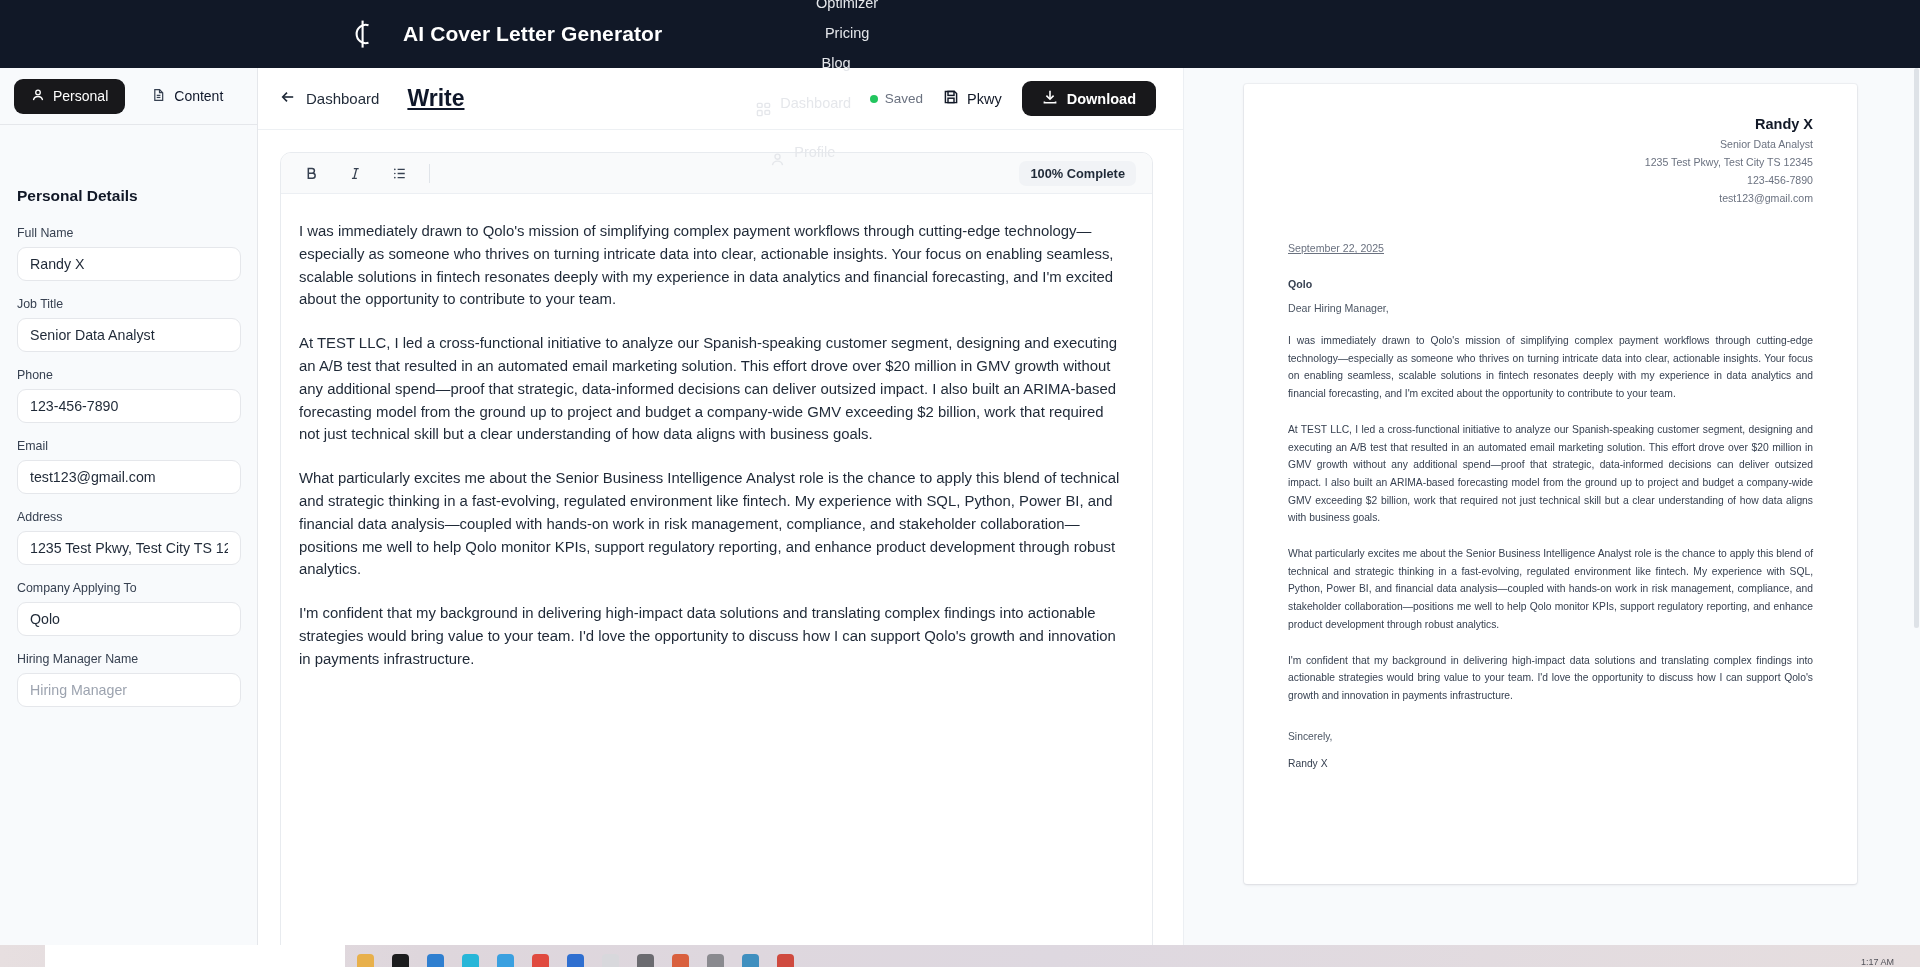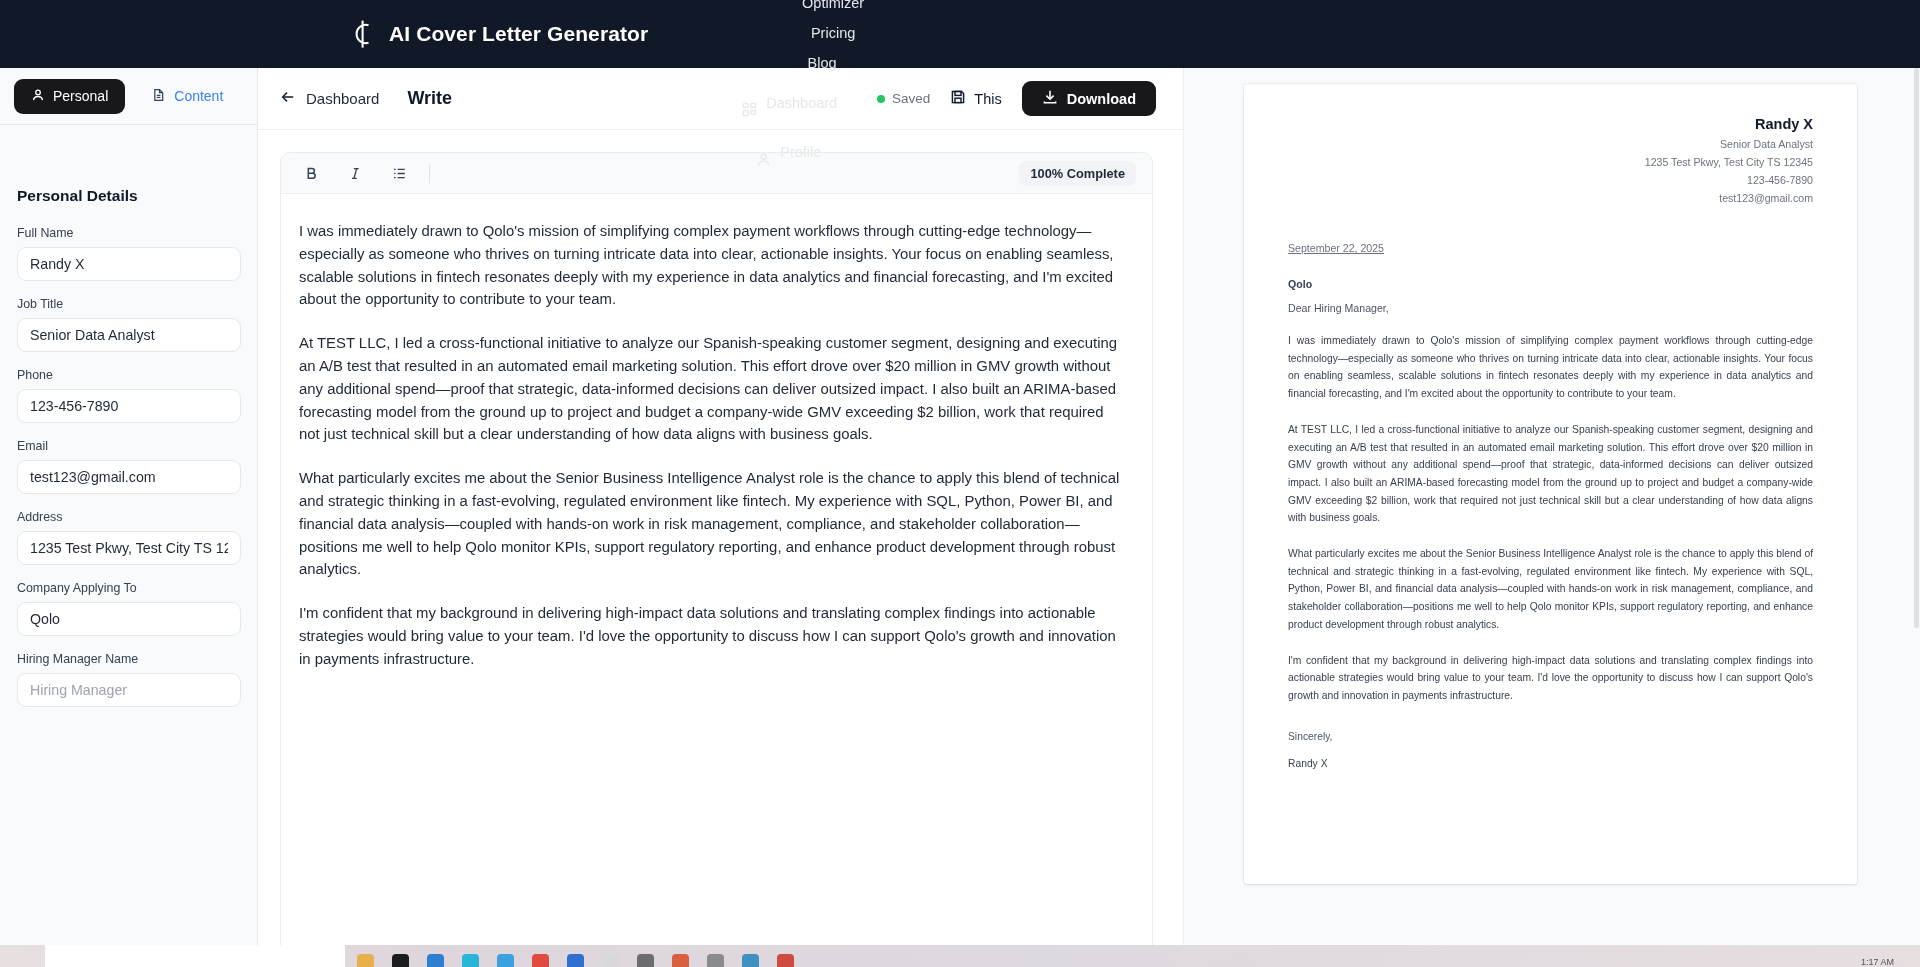--- a/index.html
+++ b/index.html
@@ -9,21 +9,21 @@
     background: #ffffff;
     overflow: hidden;
   }
   .app { width: 1920px; height: 967px; position: relative; background: #f8fafc; }
 
   
   .navbar {
     height: 68px; background: #111827; color: #fff;
     display: flex; align-items: center; position: relative;
   }
-  .nav-brand { display: flex; align-items: center; gap: 10px; margin-left: 345px; justify-content: flex-end; }
+  .nav-brand { display: flex; align-items: center; gap: 24px; margin-left: 345px; justify-content: flex-end; }
   .brand-logo { width: 34px; height: 34px; position: relative; }
   .brand-title { font-size: 21px; font-weight: 700; letter-spacing: .1px; white-space: nowrap; }
   .nav-links { display: flex; margin-left: 56px; flex-direction: column; }
   .nav-link {
     color: #e5e7eb; font-size: 14.5px; line-height: 1.25;
     padding: 6px 10px; cursor: pointer; white-space: pre-line;
     text-align: center; font-weight: 400;
   }
   .nav-gap-a { margin-left: 32px; }
   .nav-gap-b { margin-left: 36px; }
@@ -39,21 +39,21 @@
   
   .sidebar {
     width: 258px; min-width: 258px; background: #f8fafc;
     border-right: 1px solid #e5e7eb; height: 899px;
     display: flex; flex-direction: column;
   }
   .tabbar { height: 56px; display: flex; align-items: center; gap: 10px; padding: 0 14px; }
   .tab {
     display: flex; align-items: center; gap: 8px;
     padding: 9px 17px; border-radius: 9px; font-size: 14px;
-    cursor: pointer; color: #3b82f6; font-weight: 500;
+    cursor: pointer; color: #0f172a; font-weight: 500;
   }
   .tab.active { background: #18181b; color: #fff; }
   .tabs-divider { height: 1px; background: #e5e7eb; }
   .panel { padding: 20px 20px 0 17px; overflow: hidden; }
   .panel-title { font-size: 15.5px; font-weight: 700; color: #111827; margin-bottom: 21px; margin-top: 42px; }
   .field { margin-bottom: 16px; }
   .field-label { font-size: 12.4px; color: #374151; margin-bottom: 7px; font-weight: 500; }
   .field-input {
     width: 224px; height: 34px; border: 1px solid #e5e7eb; border-radius: 9px;
     background: #fff; font-size: 14.2px; color: #1f2937;
@@ -63,21 +63,21 @@
   .field-input::placeholder { color: #9ca3af; }
 
   
   .editor-col { width: 926px; min-width: 926px; background: #fff; height: 899px;
                 display: flex; flex-direction: column; border-right: 1px solid #eceff3; }
   .editor-head {
     height: 62px; display: flex; align-items: center;
     padding: 0 27px 0 22px; border-bottom: 1px solid #edf0f3;
   }
   .back-link { display: flex; align-items: center; gap: 10px; font-size: 15px; color: #1f2937; cursor: pointer; }
-  .page-title { font-size: 18px; font-weight: 700; color: #0f172a; margin-left: 28px; }
+  .page-title { font-size: 23px; font-weight: 700; color: #0f172a; margin-left: 28px; text-decoration: underline; }
   .head-right { margin-left: auto; display: flex; align-items: center; gap: 20px; }
   .saved-chip { display: flex; align-items: center; gap: 7px; font-size: 13.5px; color: #6b7280; }
   .dot-green { width: 8px; height: 8px; border-radius: 50%; background: #22c55e; }
   .save-btn { display: flex; align-items: center; gap: 8px; font-size: 14.5px; color: #111827; cursor: pointer; font-weight: 500; }
   .download-btn {
     display: flex; align-items: center; gap: 9px; background: #18181b; color: #fff;
     font-size: 14.5px; font-weight: 600; padding: 8px 20px; border-radius: 9px;
     border: none; cursor: pointer; font-family: inherit;
   }
   .editor-card {
@@ -258,21 +258,21 @@
             <span>Saved</span>
           </div>
           <div class="save-btn">
             <span>
               <svg width="16" height="16" viewBox="0 0 16 16" fill="none" stroke="#111827" stroke-width="1.45">
                 <path d="M2.4 2.4h9l2.2 2.2v9H2.4z"></path>
                 <rect x="5" y="2.4" width="6" height="4"></rect>
                 <rect x="5" y="9.2" width="6" height="4.4"></rect>
               </svg>
             </span>
-            <span>This</span>
+            <span>Pkwy</span>
           </div>
           <button class="download-btn">
             <span>
               <svg width="16" height="16" viewBox="0 0 16 16" fill="none" stroke="#ffffff" stroke-width="1.6">
                 <line x1="8" y1="1.8" x2="8" y2="10"></line>
                   <polyline points="4.4,6.6 8,10.2 11.6,6.6"></polyline>
                 <path d="M2.4 12.4v1.4h11.2v-1.4"></path>
               </svg>
             </span>
             <span>Download</span>

